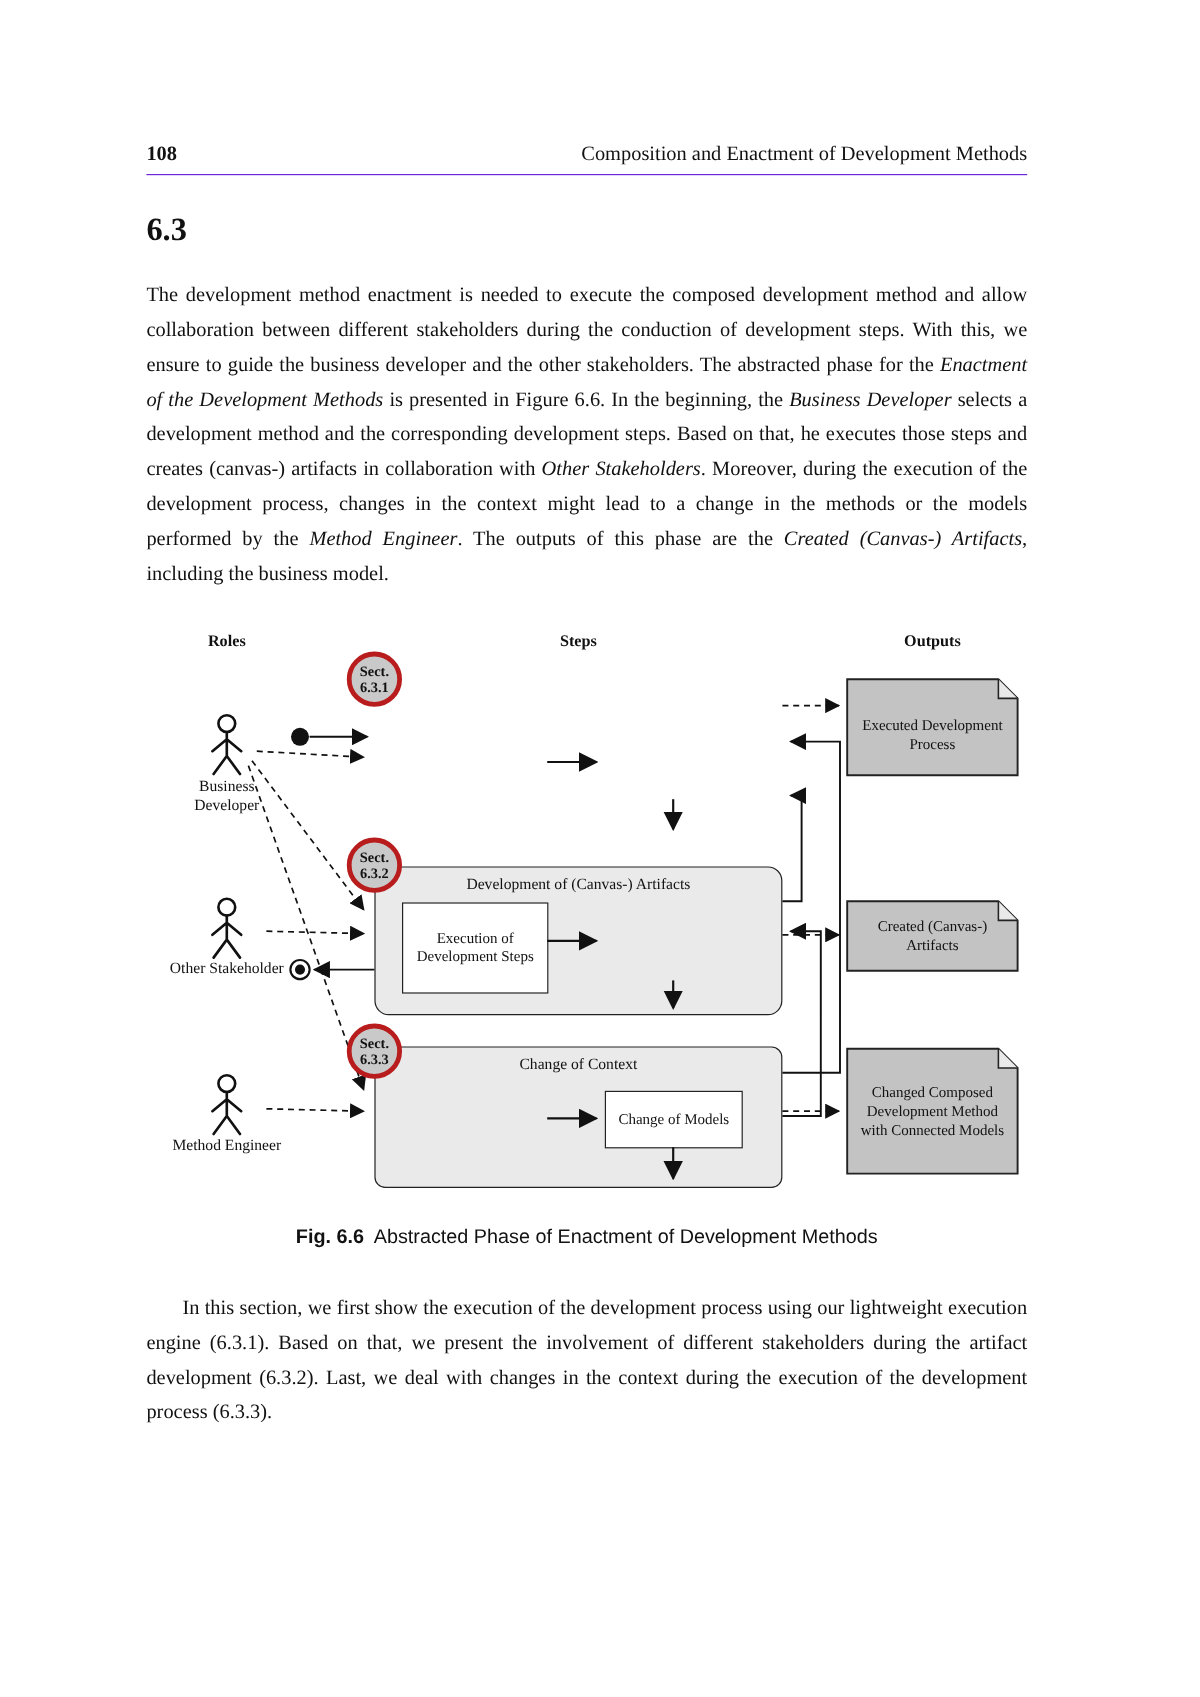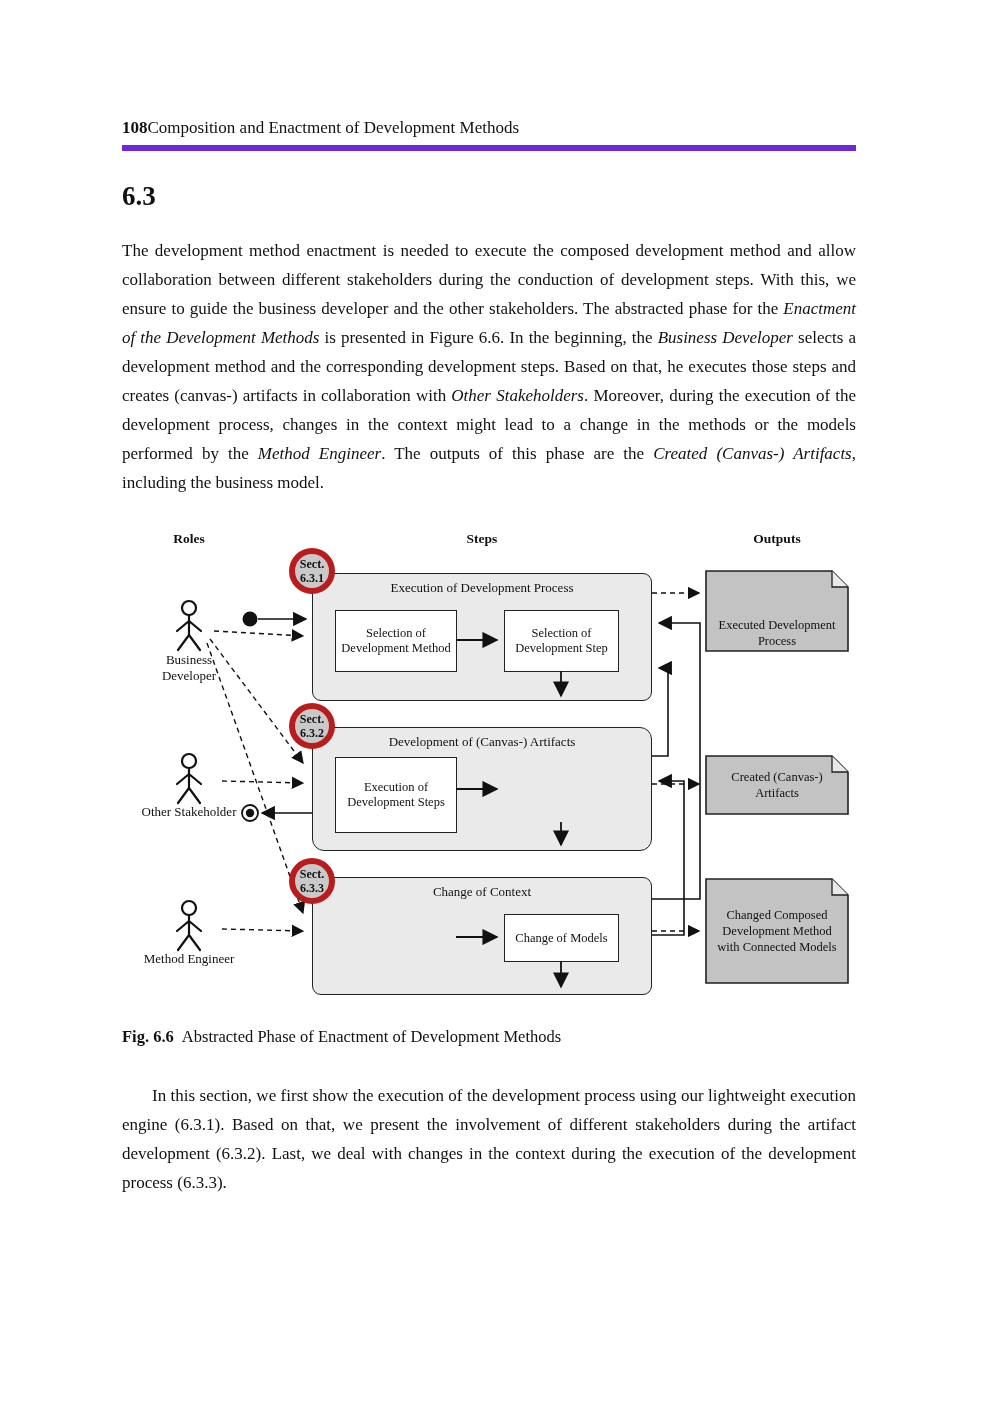--- a/index.html
+++ b/index.html
@@ -7,22 +7,22 @@
     position:relative;
     width:1000px;height:1414px;
     background:#ffffff;
     font-family:"Liberation Serif", serif;
     color:#111;
     overflow:hidden;
   }
   .content{position:absolute;left:122px;top:118px;width:734px;}
   
   .running-header{
-    display:flex;align-items:baseline;
-    font-size:17px;padding-bottom:7px;border-bottom:6px solid #6d28d9;
+    display:flex;justify-content:space-between;align-items:baseline;
+    font-size:17px;padding-bottom:7px;border-bottom:1px solid #6d28d9;
   }
   .running-header .pagenum{font-weight:bold;}
   
   .section-heading{
     margin:30px 0 0 0;font-size:27px;font-weight:bold;
     display:flex;gap:48px;align-items:baseline;
   }
   
   .body-text{
     margin:24px 0 0 0;font-size:17px;line-height:29px;text-align:justify;
@@ -59,42 +59,42 @@
     font-size:12.5px;line-height:15px;padding:2px;
   }
   .f1 .box-l{left:22px;top:36px;width:122px;height:62px;}
   .f1 .box-r{left:191px;top:36px;width:115px;height:62px;}
   .f2 .box-l{left:22px;top:29px;width:122px;height:76px;}
   .f2 .box-r{left:191px;top:29px;width:115px;height:66px;}
   .f3 .box-l{left:22px;top:36px;width:122px;height:48px;}
   .f3 .box-r{left:191px;top:36px;width:115px;height:48px;}
   .badge{
     position:absolute;left:167px;width:46px;height:46px;border-radius:50%;
-    background:#c9c9c9;border:6px solid #b91c1c;box-sizing:border-box;
+    background:#c9c9c9;border:4px solid #b91c1c;box-sizing:border-box;
     display:flex;flex-direction:column;align-items:center;justify-content:center;
     font-size:12px;font-weight:bold;line-height:14px;z-index:3;
   }
   .badge1{top:17px;} .badge2{top:172px;} .badge3{top:327px;}
   .role-label{
     position:absolute;left:17px;width:100px;text-align:center;
     font-size:13px;line-height:16px;z-index:3;
   }
   .role-label.rl1{top:121px;} .role-label.rl2{top:273px;} .role-label.rl3{top:420px;}
   .doc-text{
     position:absolute;left:584px;width:142px;z-index:3;
     display:flex;align-items:center;justify-content:center;text-align:center;
     font-size:12.5px;line-height:16px;padding:0 6px;box-sizing:border-box;
   }
-  .doc-text.d1{top:40px;height:92px;margin-top:16px;}
+  .doc-text.d1{top:40px;height:92px;}
   .doc-text.d2{top:225px;height:58px;}
   .doc-text.d3{top:348px;height:104px;}
   svg.layer{position:absolute;left:0;top:0;z-index:2;pointer-events:none;}
   figcaption{
-    margin-top:18px;text-align:left;font-size:16.5px;
-    font-family:Liberation Serif, serif;
+    margin-top:18px;text-align:center;font-size:16.5px;
+    font-family:Liberation Sans, sans-serif;
   }
   figcaption .cap-label{font-weight:bold;margin-right:8px;}
 </style>
 </head>
 <body>
 
 <div class="page">
   <div class="content">
 
     <header class="running-header">
@@ -108,25 +108,20 @@
 
     <p class="body-text"><span>The development method enactment is needed to execute the composed development method and allow collaboration between different stakeholders during the conduction of development steps. With this, we ensure to guide the business developer and the other stakeholders. The abstracted phase for the </span><span class="it">Enactment of the Development Methods</span><span> is presented in Figure 6.6. In the beginning, the </span><span class="it">Business Developer</span><span> selects a development method and the corresponding development steps. Based on that, he executes those steps and creates (canvas-) artifacts in collaboration with </span><span class="it">Other Stakeholders</span><span>. Moreover, during the execution of the development process, changes in the context might lead to a change in the methods or the models performed by the </span><span class="it">Method Engineer</span><span>. The outputs of this phase are the </span><span class="it">Created (Canvas-) Artifacts</span><span>, including the business model.</span></p>
 
     <figure>
       <div class="diagram">
 
         <div class="col-header col-roles">Roles</div>
         <div class="col-header col-steps">Steps</div>
         <div class="col-header col-outputs">Outputs</div>
 
-        <div class="frame frame1 f1">
-          <div class="frame-title">Execution of Development Process</div>
-          <div class="node-box box-l">Selection of Development Method</div>
-          <div class="node-box box-r">Selection of Development Step</div>
-        </div>
 
         <div class="frame frame2 f2">
           <div class="frame-title">Development of (Canvas-) Artifacts</div>
           <div class="node-box box-l">Execution of Development Steps</div>
         </div>
 
         <div class="frame frame3 f3">
           <div class="frame-title">Change of Context</div>
           <div class="node-box box-r">Change of Models</div>
         </div>

